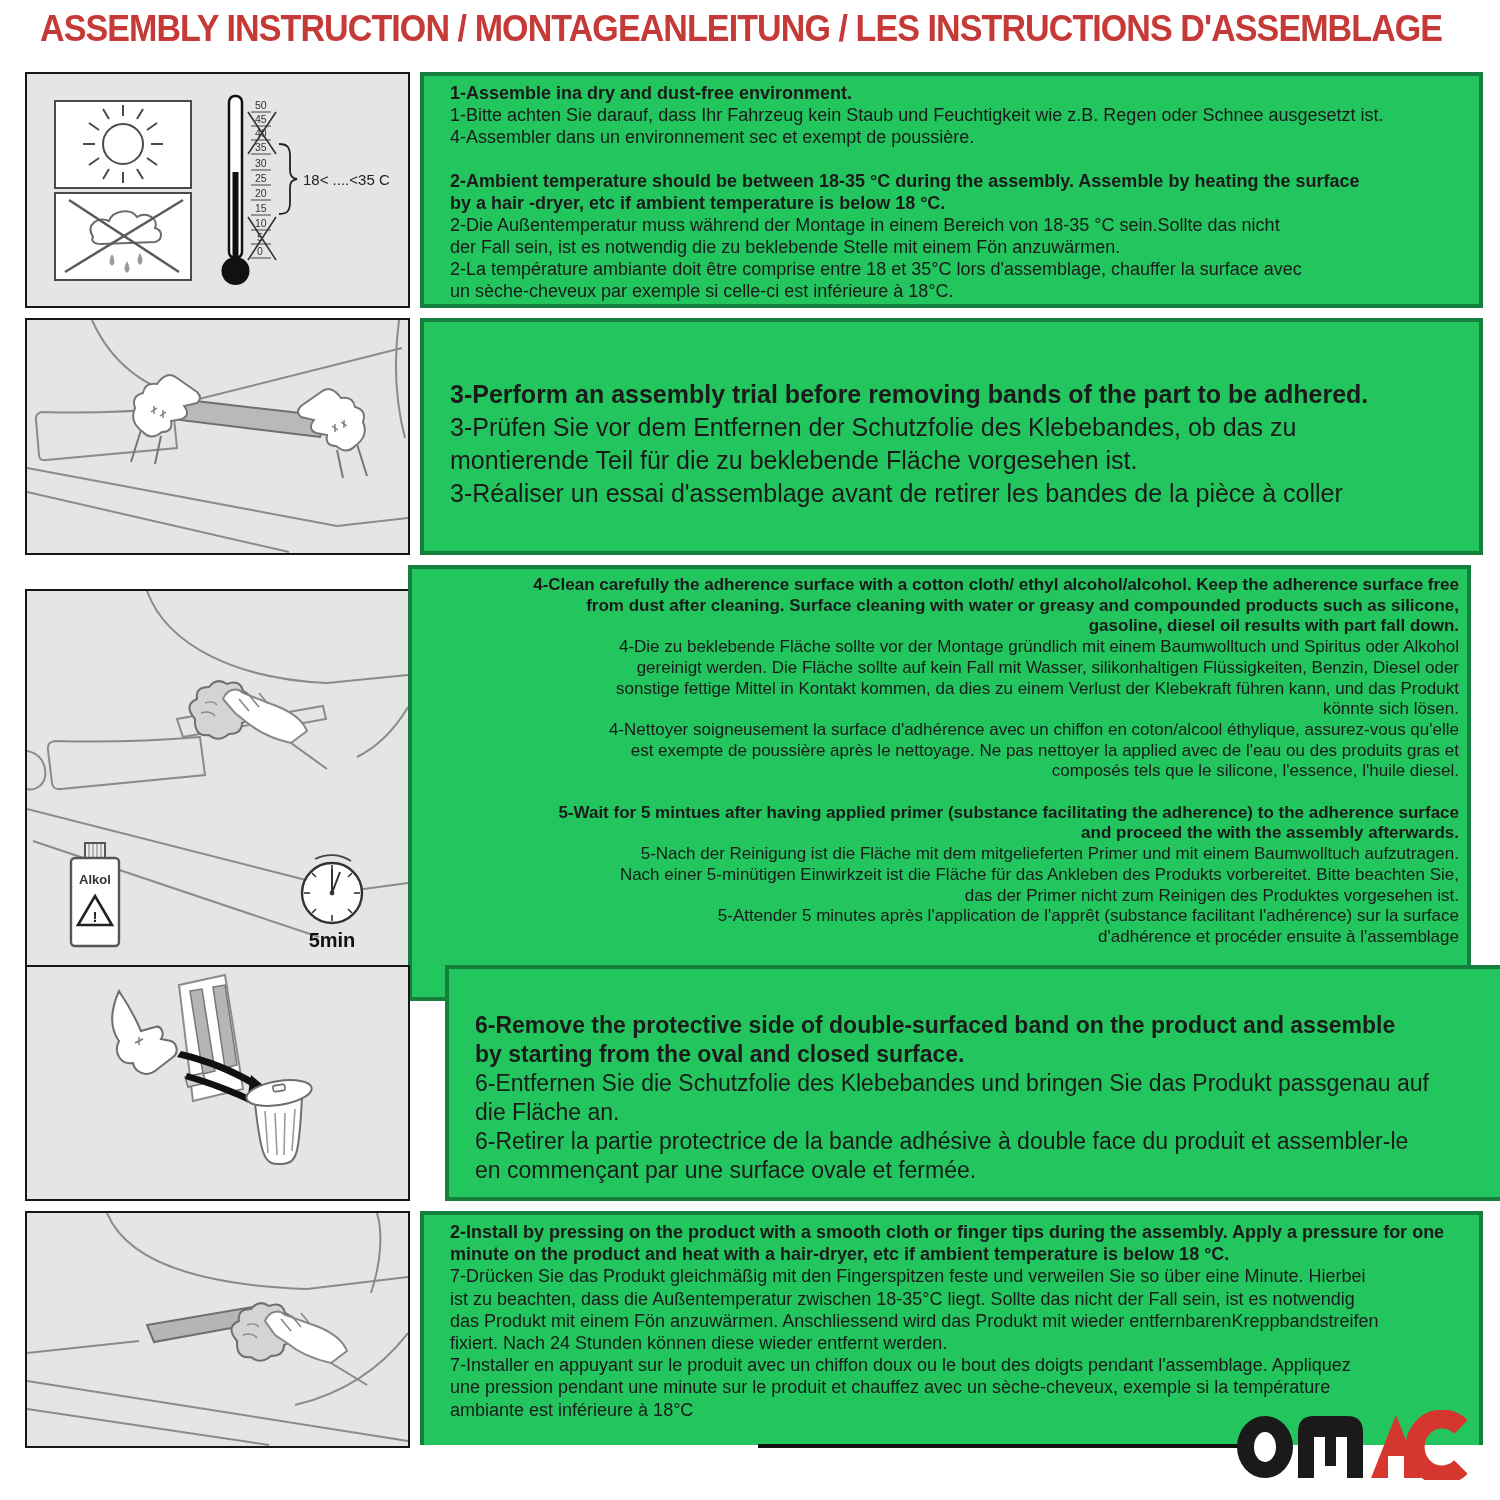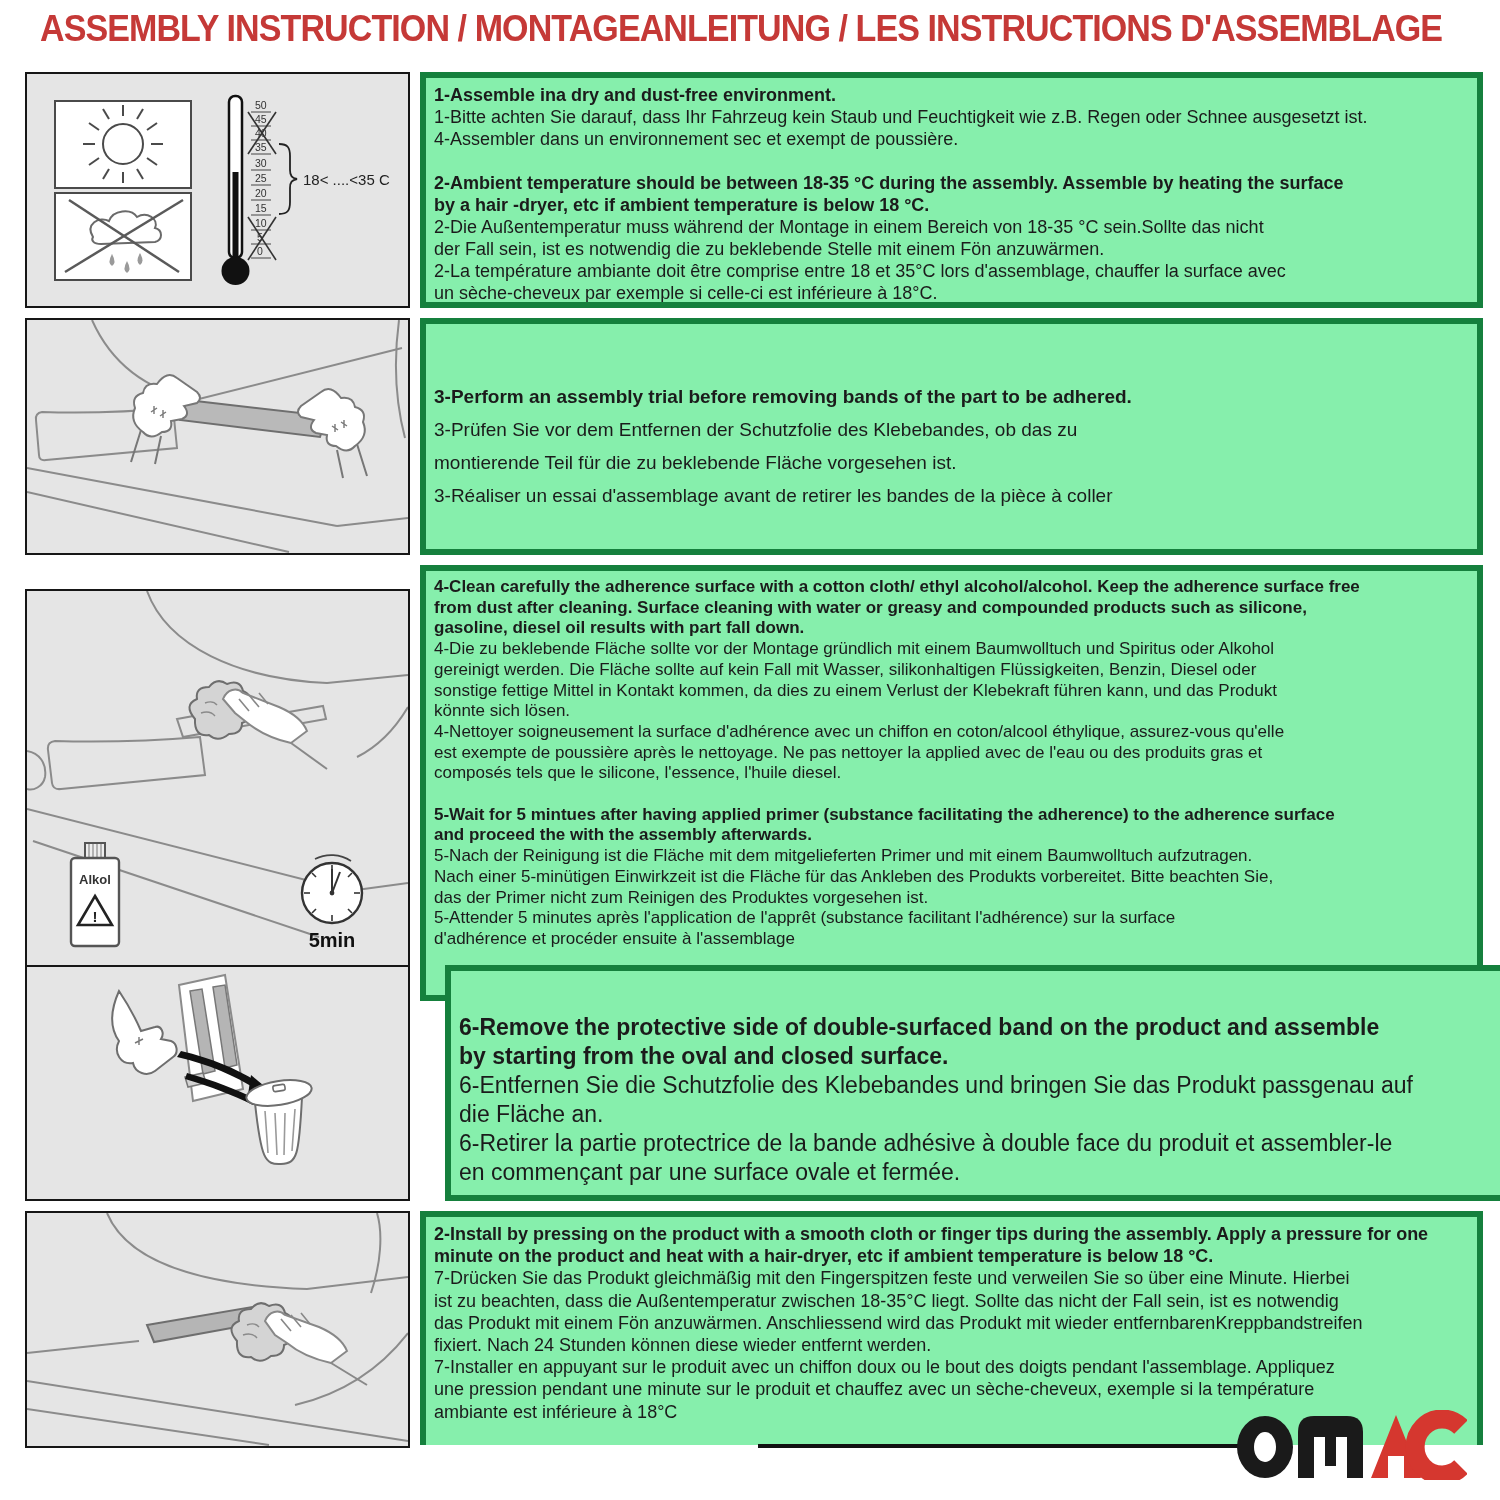--- a/index.html
+++ b/index.html
@@ -2,27 +2,27 @@
 <html><head>
 <meta charset="utf-8">
 <style>
   html,body{margin:0;padding:0;background:#ffffff;}
   #page{position:relative;width:1500px;height:1500px;background:#fff;overflow:hidden;
         font-family:"Liberation Sans",sans-serif;color:#1b1b1b;}
   .abs{position:absolute;box-sizing:border-box;}
   #title{left:40px;top:8px;width:1450px;font-size:37px;font-weight:bold;color:#c53937;
          letter-spacing:-1px;transform:scaleX(0.92);transform-origin:left center;white-space:nowrap;}
   .illus{border:2px solid #161616;background:#e5e5e5;}
-  .txt{border:6px solid #15803d;background:#86efac;padding:6px 8px 0 8px;overflow:hidden;}
+  .txt{border:4px solid #15803d;background:#22c55e;padding:6px 8px 0 26px;overflow:hidden;}
   .ln{white-space:nowrap;}
   .ln:empty::after{content:"\00a0";}
   .b{font-weight:bold;}
   .s1 .ln{font-size:18px;line-height:22px;}
   .s2{padding-top:56px;}
-  .s2 .ln{font-size:19px;line-height:33px;}
+  .s2 .ln{font-size:25px;line-height:33px;}
   .s3 .ln{font-size:17px;line-height:20.7px;}
   .s4{padding-top:42px;}
   .s4 .ln{font-size:23px;line-height:29px;}
   .s5 .ln{font-size:18px;line-height:22.2px;}
   #r5t{border-bottom:none;}
   #logo-line{background:#111;}
   svg text{font-family:"Liberation Sans",sans-serif;}
 </style>
 </head>
 <body>
@@ -183,21 +183,21 @@
           <line x1="285" y1="322" x2="289" y2="318"></line>
             <line x1="325" y1="322" x2="321" y2="318"></line>
         </g>
         <line x1="305" y1="302" x2="305" y2="278" stroke="#333" stroke-width="2"></line>
         <line x1="305" y1="302" x2="313" y2="281" stroke="#333" stroke-width="2"></line>
         <circle cx="305" cy="302" r="2.4" fill="#333"></circle>
         <text x="305" y="356" font-size="20" font-weight="bold" fill="#111" text-anchor="middle">5min</text>
       </g>
     </svg>
   </div>
-  <div class="abs txt s3" style="left:420px;top:565px;width:1063px;height:436px;">
+  <div class="abs txt s3" style="left:408px;top:565px;width:1063px;height:436px;text-align:right;">
     <div class="ln b">4-Clean carefully the adherence surface with a cotton cloth/ ethyl alcohol/alcohol. Keep the adherence surface free</div>
     <div class="ln b">from dust after cleaning. Surface cleaning with water or greasy and compounded products such as silicone,</div>
     <div class="ln b">gasoline, diesel oil results with part fall down.</div>
     <div class="ln">4-Die zu beklebende Fläche sollte vor der Montage gründlich mit einem Baumwolltuch und Spiritus oder Alkohol</div>
     <div class="ln">gereinigt werden. Die Fläche sollte auf kein Fall mit Wasser, silikonhaltigen Flüssigkeiten, Benzin, Diesel oder</div>
     <div class="ln">sonstige fettige Mittel in Kontakt kommen, da dies zu einem Verlust der Klebekraft führen kann, und das Produkt</div>
     <div class="ln">könnte sich lösen.</div>
     <div class="ln">4-Nettoyer soigneusement la surface d'adhérence avec un chiffon en coton/alcool éthylique, assurez-vous qu'elle</div>
     <div class="ln">est exempte de poussière après le nettoyage. Ne pas nettoyer la applied avec de l'eau ou des produits gras et</div>
     <div class="ln">composés tels que le silicone, l'essence, l'huile diesel.</div>

